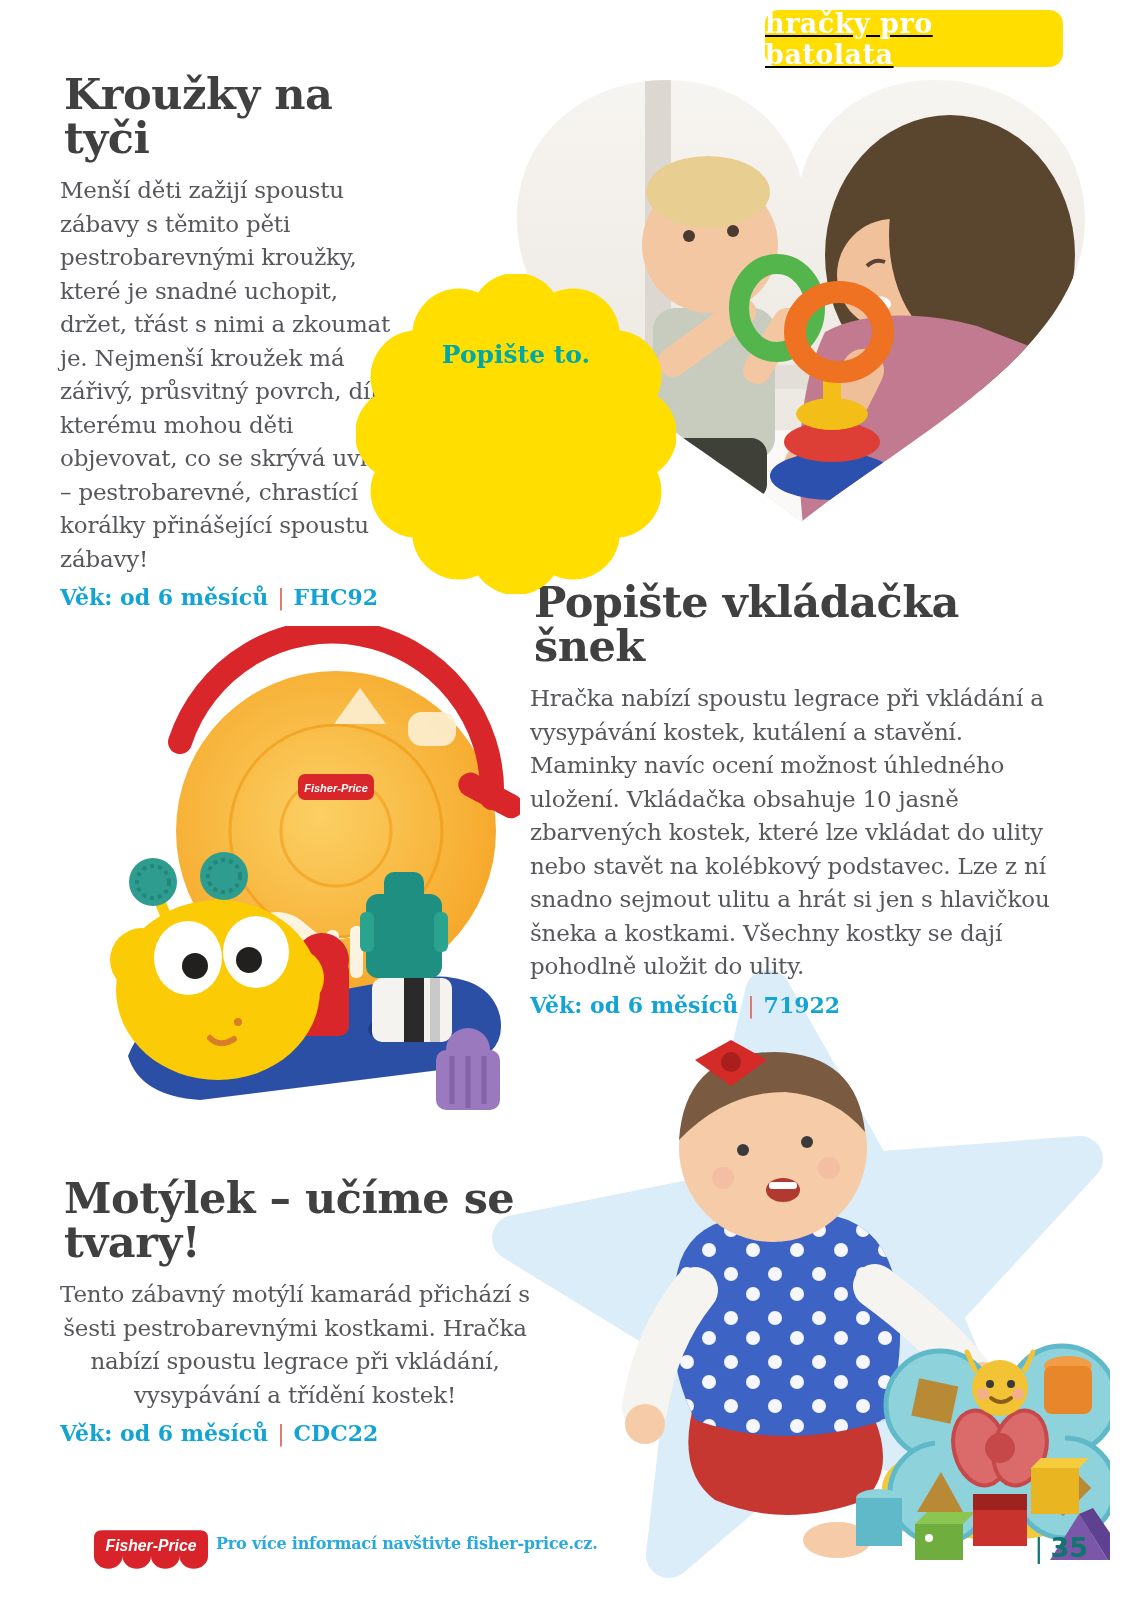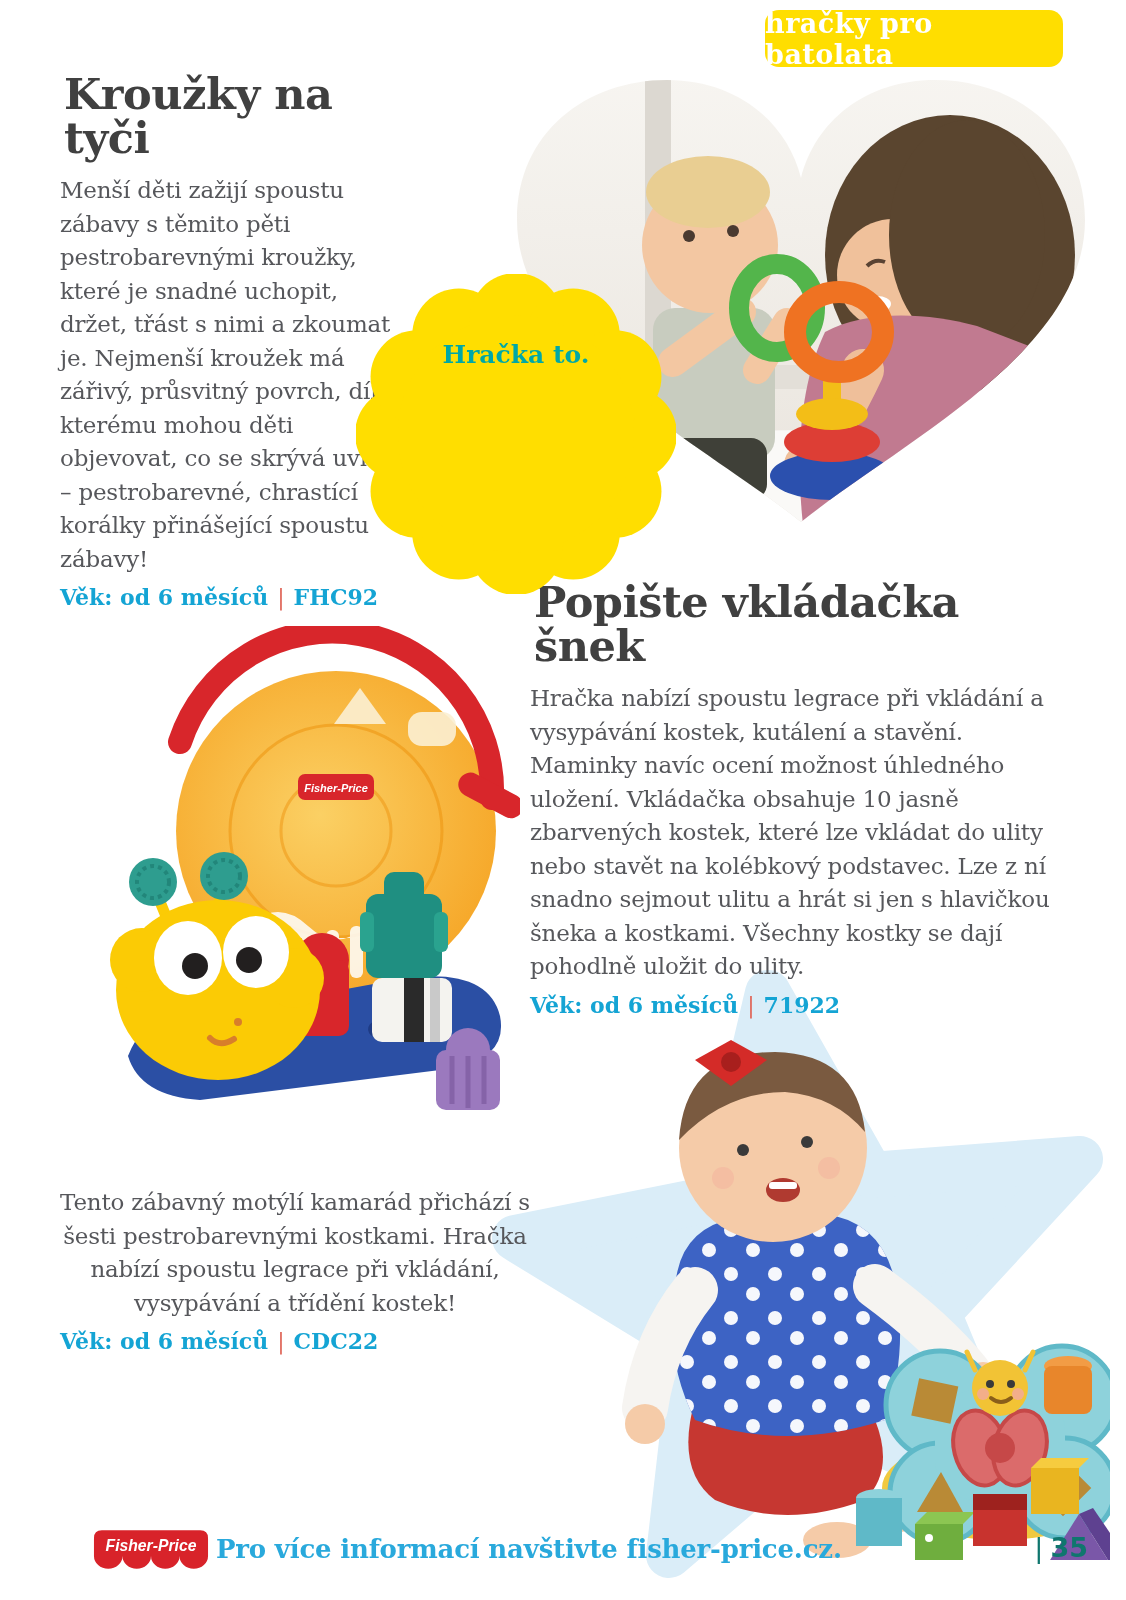--- a/index.html
+++ b/index.html
@@ -6,20 +6,21 @@
   body{
     width:1126px;height:1600px;position:relative;background:#ffffff;
     font-family:"DejaVu Serif", serif;overflow:hidden;
   }
   .abs{position:absolute;}
   
   .badge{
     left:765px;top:10px;width:298px;height:57px;background:#FFDE00;
     border-radius:14px;display:flex;align-items:center;justify-content:center;
     z-index:6;
+    text-decoration:underline;
   }
   .badge span{color:#ffffff;font-size:27px;font-weight:600;letter-spacing:.5px;}
   
   .product h2{
     margin:4px;color:#404040;font-size:43px;line-height:44px;font-weight:700;
     letter-spacing:-.5px;
   }
   .product p{
     margin:14px 0 0 0;color:#56575B;font-size:23px;line-height:33.5px;
     letter-spacing:-.2px;
@@ -42,21 +43,21 @@
   .cloud .txt .b{color:#4DBEA3;font-size:23px;line-height:28.5px;letter-spacing:-.3px;}
   
   .heart-photo{left:505px;top:70px;z-index:2;}
   .snail-photo{left:68px;top:626px;z-index:2;}
   .star-shape{left:440px;top:960px;z-index:1;}
   .baby-photo{left:545px;top:1000px;z-index:2;}
   
   .footer{left:0;top:1522px;width:1126px;height:60px;z-index:8;}
   .fp-logo{position:absolute;left:92px;top:6px;}
   .footer .note{
-    position:absolute;left:216px;top:12px;color:#29A9DC;font-size:26px;
+    position:absolute;left:216px;top:12px;color:#29A9DC;font-size:16px;
     font-weight:600;letter-spacing:-.2px;
   }
   .pagenum{
     position:absolute;right:38px;top:10px;color:#0f766e;
     font-family:"DejaVu Sans", sans-serif;font-size:27px;font-weight:600;
   }
   .pagenum .bar{margin-right:7px;font-weight:400;}
 </style>
 </head>
 <body>
@@ -131,21 +132,21 @@
       <circle cx="47" cy="165" r="48"></circle>
         <circle cx="63" cy="106" r="48"></circle>
       <circle cx="106" cy="63" r="48"></circle>
         <circle cx="165" cy="47" r="48"></circle>
       <circle cx="224" cy="63" r="48"></circle>
         <circle cx="267" cy="106" r="48"></circle>
       <circle cx="165" cy="165" r="122"></circle>
     </g>
   </svg>
   <div class="txt">
-    <div class="t">Hračka to.</div>
+    <div class="t">Popište to.</div>
   </div>
 </div>
 
 <svg class="abs snail-photo" width="452" height="490" viewBox="0 0 452 490">
   <defs>
     <radialGradient id="shellGrad" cx="0.45" cy="0.45" r="0.7">
       <stop offset="0" stop-color="#FBD064"></stop>
         <stop offset="1" stop-color="#F5A01E"></stop>
     </radialGradient>
   </defs>
@@ -295,20 +296,21 @@
       <rect x="128" y="14" width="54" height="16" fill="#9E221E"></rect>
       <path d="M186,-12 L234,-12 L244,-22 L196,-22 Z" fill="#F6CC3F"></path>
       <rect x="186" y="-12" width="48" height="46" fill="#E9B520"></rect>
       <path d="M200,88 L234,34 L268,88 Z" fill="#7A57A8"></path>
       <path d="M234,34 L268,88 L282,78 L248,28 Z" fill="#5E4190"></path>
     </g>
   </g>
 </svg>
 
 <section class="abs product" id="product-3">
+  <h2>Motýlek – učíme se tvary!</h2>
   <p>Tento zábavný motýlí kamarád přichází s šesti pestrobarevnými kostkami. Hračka nabízí spoustu legrace při vkládání, vysypávání a třídění kostek!</p>
   <div class="vek">
     <span>Věk: od 6 měsíců</span><span class="sep">|</span><span>CDC22</span>
   </div>
 </section>
 
 <footer class="abs footer">
   <svg class="fp-logo" width="118" height="48" viewBox="0 0 120 48">
     <path d="M2,10 Q2,2 10,2 H110 Q118,2 118,10 V28 A14.5,13 0 0 1 89,28 A14.5,13 0 0 1 60,28 A14.5,13 0 0 1 31,28 A14.5,13 0 0 1 2,28 Z" fill="#D8232A"></path>
     <text x="60" y="23" text-anchor="middle" font-family="Liberation Sans, sans-serif" font-size="16" font-style="italic" font-weight="bold" fill="#ffffff">Fisher-Price</text>

